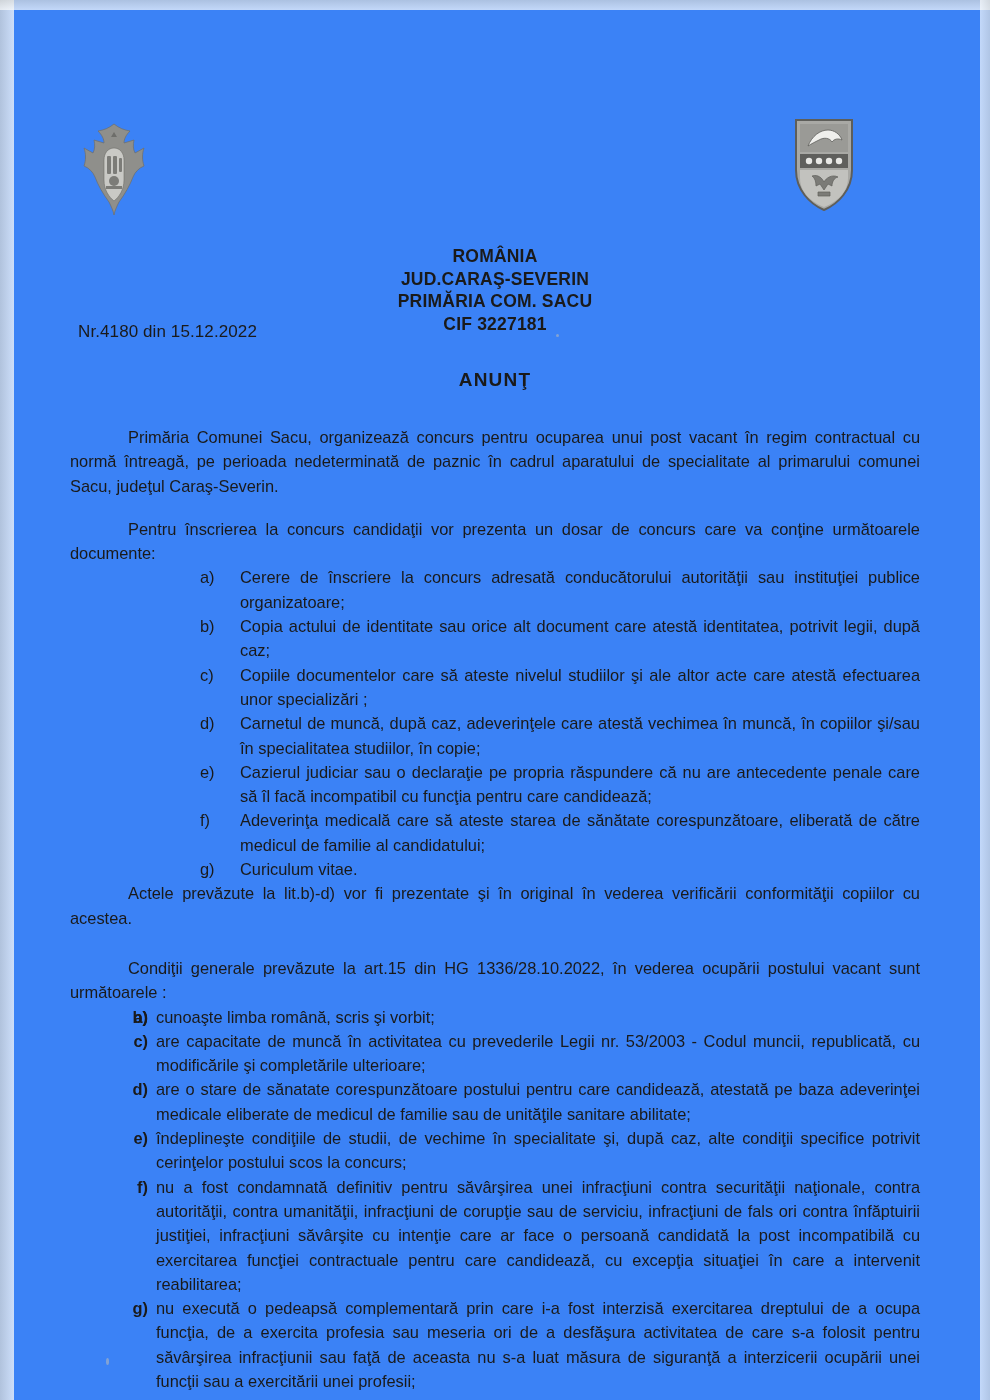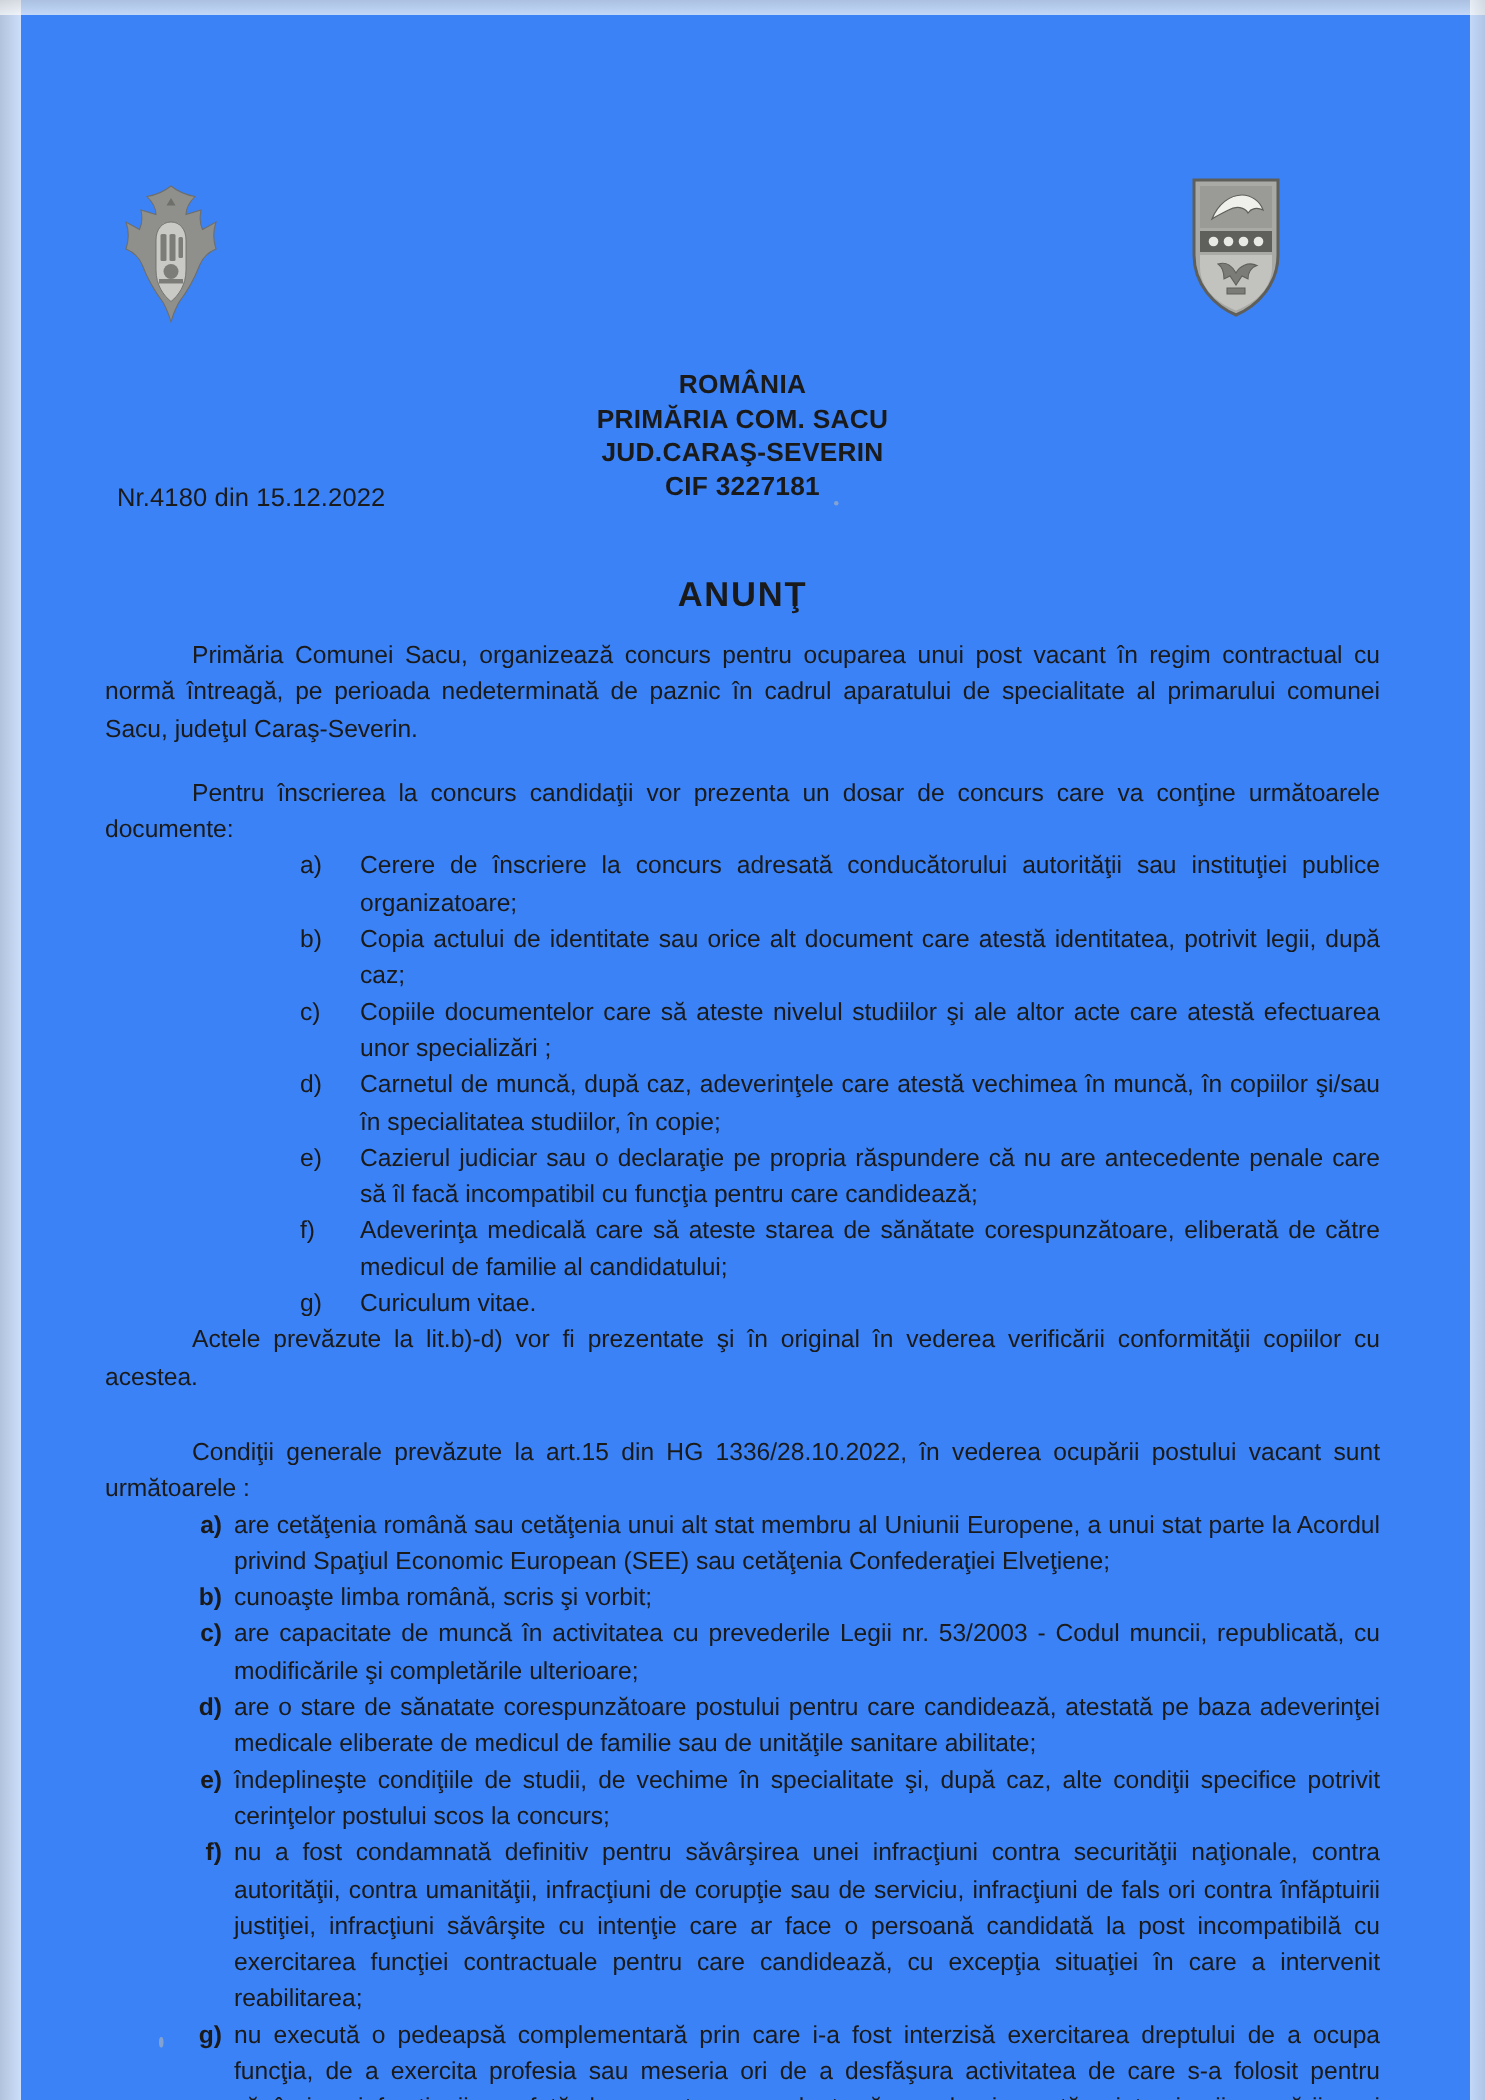--- a/index.html
+++ b/index.html
@@ -74,26 +74,26 @@
     position: absolute;
     left: 8px;
     top: 322px;
     font-weight: normal;
     font-size: 17px;
     letter-spacing: .1px;
   }
 
   .title {
     position: absolute;
-    top: 383px;
+    top: 369px;
     left: 0;
     width: 850px;
     text-align: center;
     font-weight: bold;
-    font-size: 23px;
+    font-size: 19px;
     letter-spacing: 1.2px;
   }
 
   
   .body {
     position: absolute;
     top: 425px;
     left: 0;
     width: 850px;
     font-size: 16.4px;
@@ -204,22 +204,22 @@
         <path d="M12 58 H60 V66 C60 80 49 90 36 95 C23 90 12 80 12 66 Z" fill="#c2c2be"></path>
         <g fill="#7b7b77" stroke="#5e5e5a" stroke-width="0.7">
           <path d="M24 64 C30 62 34 66 36 70 C38 66 44 62 50 65 C46 66 44 70 44 74 L40 72 L36 78 L32 72 L28 74 C28 70 27 66 24 64 Z"></path>
           <path d="M30 80 h12 v4 h-12 z"></path>
         </g>
       </svg>
     </div>
 
     <div class="header-block">
       <div>ROMÂNIA</div>
+      <div>JUD.CARAŞ-SEVERIN</div>
       <div>PRIMĂRIA COM. SACU</div>
-      <div>JUD.CARAŞ-SEVERIN</div>
       <div>CIF 3227181</div>
     </div>
 
     <div class="doc-number">Nr.4180 din 15.12.2022</div>
 
     <div class="title">ANUNŢ</div>
 
     <div class="body">
 
       <p class="just">Primăria Comunei Sacu, organizează concurs pentru ocuparea unui post vacant în regim contractual cu normă întreagă, pe perioada nedeterminată de paznic în cadrul aparatului de specialitate al primarului comunei Sacu, judeţul Caraş-Severin.</p>
@@ -261,21 +261,20 @@
 
       <p class="just">Actele prevăzute la lit.b)-d) vor fi prezentate şi în original în vederea verificării conformităţii copiilor cu acestea.</p>
 
       <div class="gap-l"></div>
 
       <p class="just">Condiţii generale prevăzute la art.15 din HG 1336/28.10.2022, în vederea ocupării postului vacant sunt următoarele :</p>
 
       <ul class="list-b">
         <li>
           <span class="mk">a)</span>
-          <span>are cetăţenia română sau cetăţenia unui alt stat membru al Uniunii Europene, a unui stat parte la Acordul privind Spaţiul Economic European (SEE) sau cetăţenia Confederaţiei Elveţiene;</span>
         </li>
         <li>
           <span class="mk">b)</span>
           <span>cunoaşte limba română, scris şi vorbit;</span>
         </li>
         <li>
           <span class="mk">c)</span>
           <span><span>are capacitate de muncă în activitatea cu prevederile </span><span class="u">Legii nr. 53/2003 - Codul muncii, republicată</span><span>, cu modificările şi completările ulterioare;</span></span>
         </li>
         <li>

